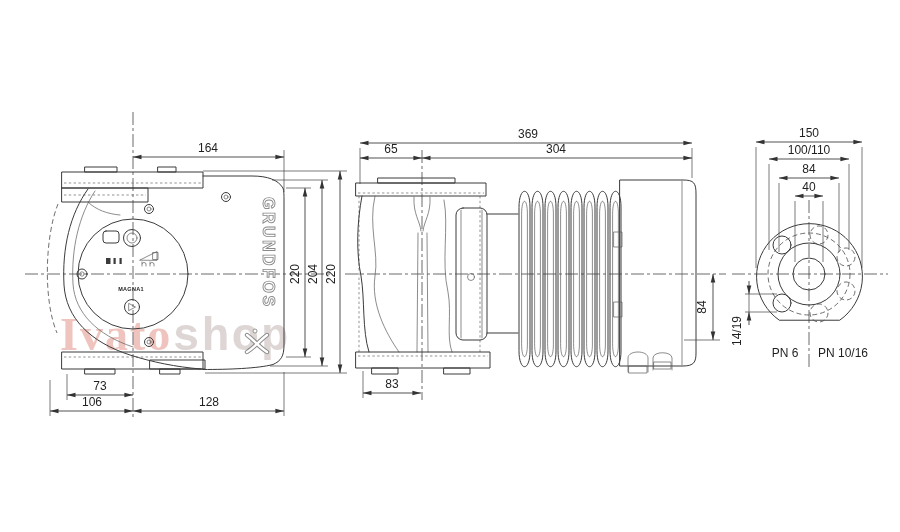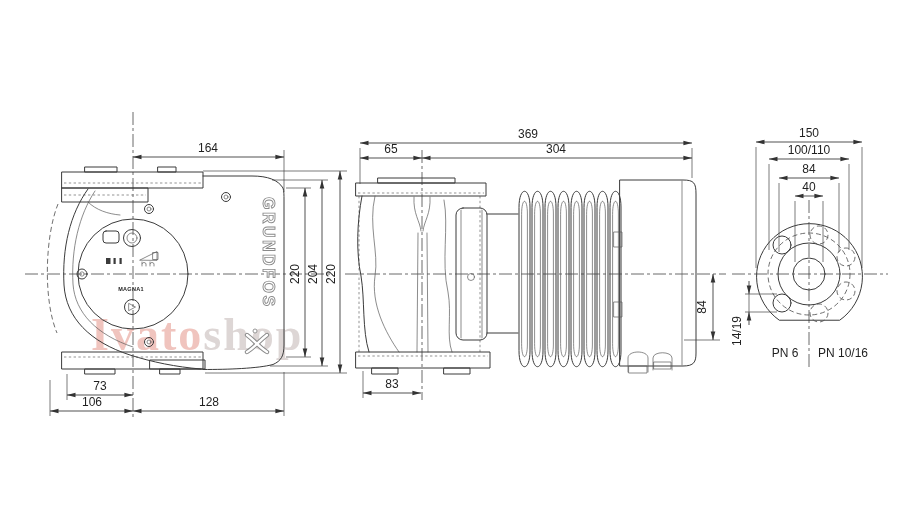--- a/index.html
+++ b/index.html
@@ -1,21 +1,21 @@
 <!DOCTYPE html>
 <html><head>
 <meta charset="utf-8">
 <style>
   html,body{margin:0;padding:0;background:#ffffff;}
   .stage{position:relative;width:900px;height:532px;background:#fff;overflow:hidden;
          font-family:"Liberation Sans",sans-serif;}
   .watermark{position:absolute;left:60px;top:308px;font:bold 46px "Liberation Serif",serif;
              letter-spacing:2px;white-space:nowrap;user-select:none;}
-  .wm1{color:rgba(231,160,150,0.62);margin-left:31px;}
-  .wm2{color:rgba(193,180,178,0.55);}
+  .wm1{color:rgba(231,160,150,0.62);}
+  .wm2{color:rgba(193,180,178,0.55);font-family:Liberation Mono, monospace;}
   svg{position:absolute;left:0;top:0;}
   .ln  {stroke:#3b3b3b;stroke-width:1;fill:none;stroke-linejoin:round;stroke-linecap:round;}
   .thin{stroke:#5a5a5a;stroke-width:0.7;fill:none;stroke-linejoin:round;stroke-linecap:round;}
   .dim {stroke:#333;stroke-width:0.85;fill:none;}
   .ext {stroke:#444;stroke-width:0.7;fill:none;}
   .cl  {stroke:#444;stroke-width:0.8;fill:none;stroke-dasharray:13 3 3 3;}
   .dot {stroke:#666;stroke-width:0.7;fill:none;stroke-dasharray:2.4 2.4;}
   .dsh {stroke:#555;stroke-width:0.85;fill:none;stroke-dasharray:5 3;}
   .fillmark{fill:#3b3b3b;stroke:none;}
   text.dimtxt{font:12px "Liberation Sans",sans-serif;fill:#1f1f1f;text-anchor:middle;}

